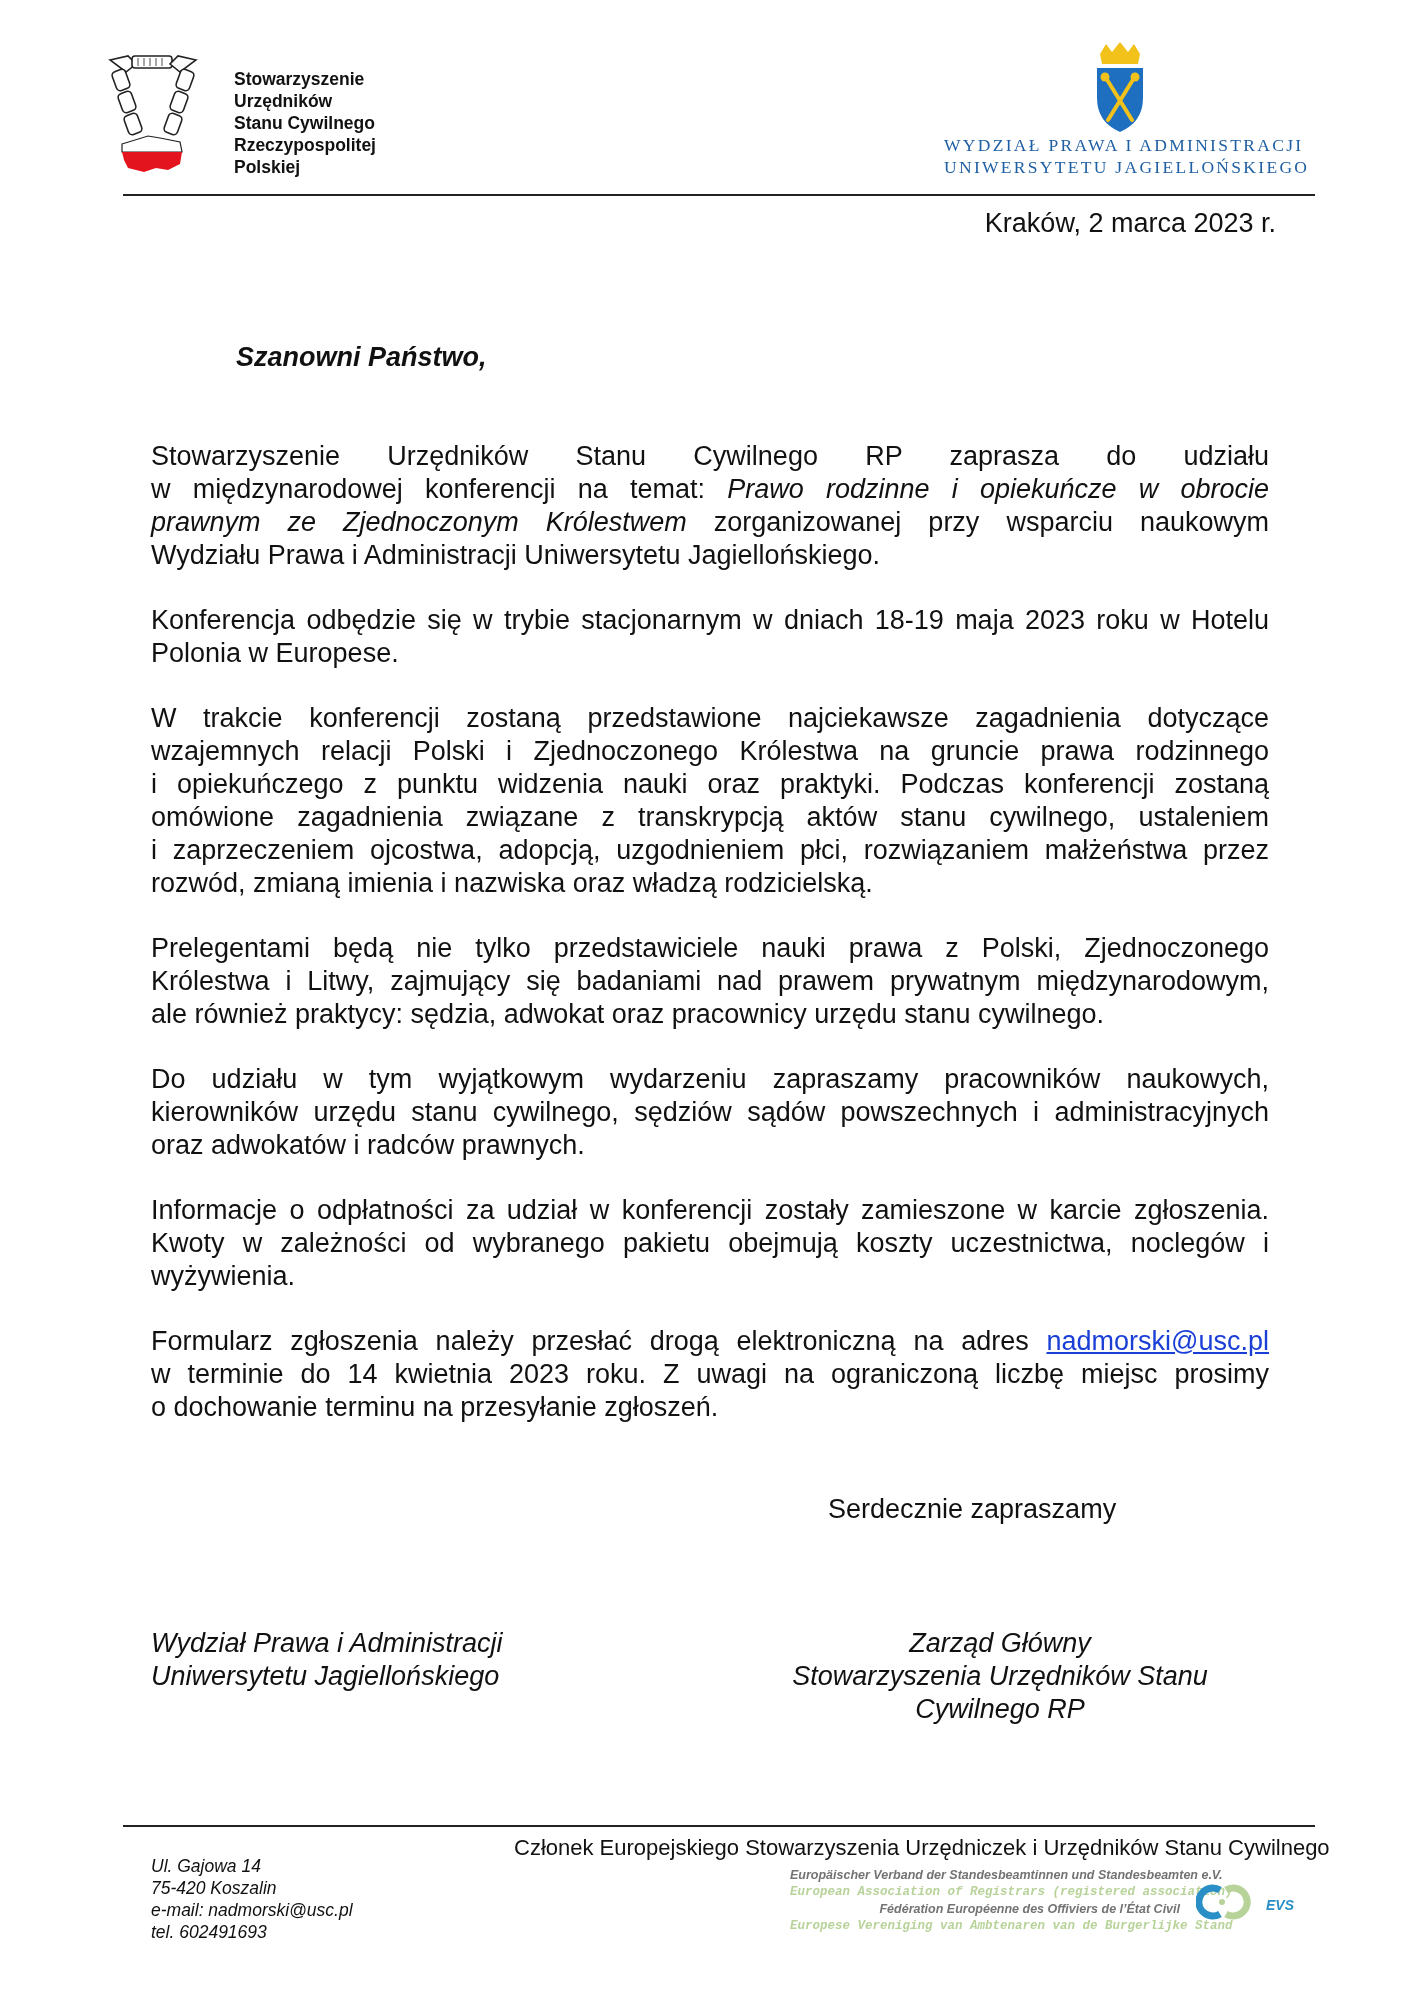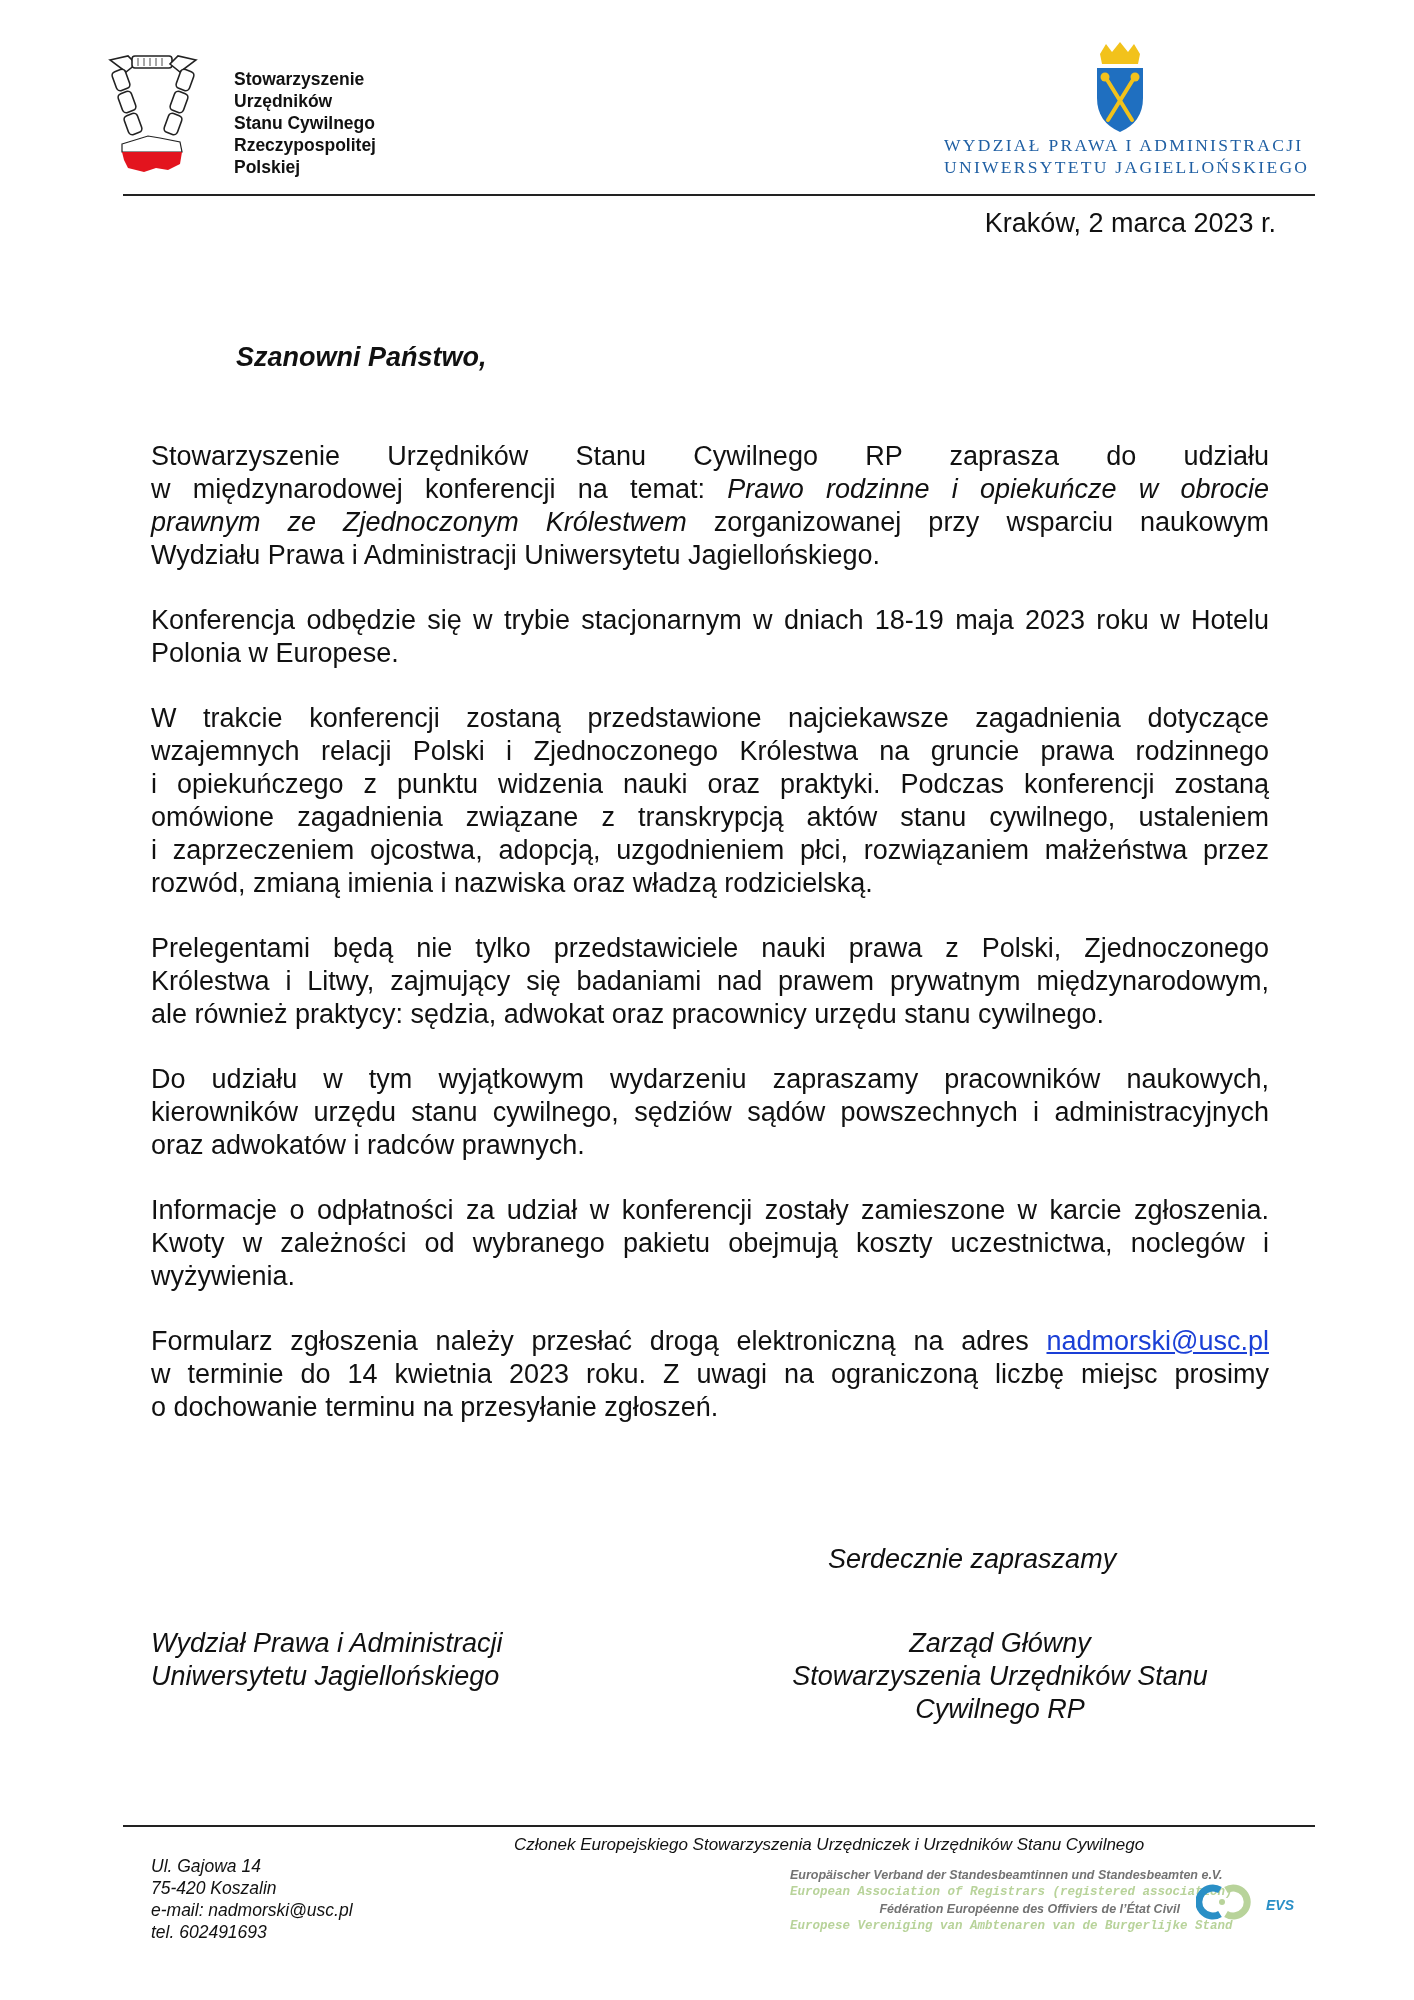--- a/index.html
+++ b/index.html
@@ -17,26 +17,26 @@
   #header-rule { left:123px; top:194px; width:1192px; height:2px; background:#222; }
   #date { right:138px; top:208px; font-size:27px; white-space:nowrap; }
   #salutation { left:236px; top:342px; font-size:27px; font-weight:bold; font-style:italic; }
   
   #body { left:151px; top:440px; width:1126px; font-size:27px; line-height:33px; }
   .para { text-align:justify; margin:0 8px 32px 0; }
   .para .ln { display:block; text-align:justify; text-align-last:justify; height:33px; white-space:nowrap; }
   .para .ln.last { text-align-last:left; }
   .para i { font-style:italic; }
   a.mail { color:#1a3fd6; text-decoration:underline; }
-  #closing { left:828px; top:1544px; font-size:27px; font-style:italic; }
+  #closing { left:828px; top:1494px; font-size:27px; }
   #sig-left { left:151px; top:1627px; font-size:27px; font-style:italic; line-height:33px; }
   #sig-right { left:780px; top:1627px; width:440px; text-align:center; font-size:27px; font-style:italic; line-height:33px; }
   
   #footer-rule { left:123px; top:1825px; width:1192px; height:2px; background:#222; }
-  #member-text { left:514px; top:1835px; font-size:17px; font-style:italic; white-space:nowrap; }
+  #member-text { left:514px; top:1835px; font-size:22px; white-space:nowrap; }
   #address { left:151px; top:1855px; font-size:17.5px; font-style:italic; line-height:22px; }
   #evs-lines { left:790px; top:1867px; width:390px; text-align:right; font-size:12.5px; font-style:italic; font-weight:bold; line-height:17px; }
   #evs-lines div { white-space:nowrap; }
   .evs-blue { color:#737373; }
   .evs-green { color:#b8d39a;font-family:Liberation Mono, monospace; }
   #evs-logo { left:1196px; top:1882px; width:56px; height:40px; }
   #evs-label { left:1266px; top:1897px; font-size:14px; font-style:italic; font-weight:bold; color:#2a8fc6; }
 </style>
 </head>
 <body>

